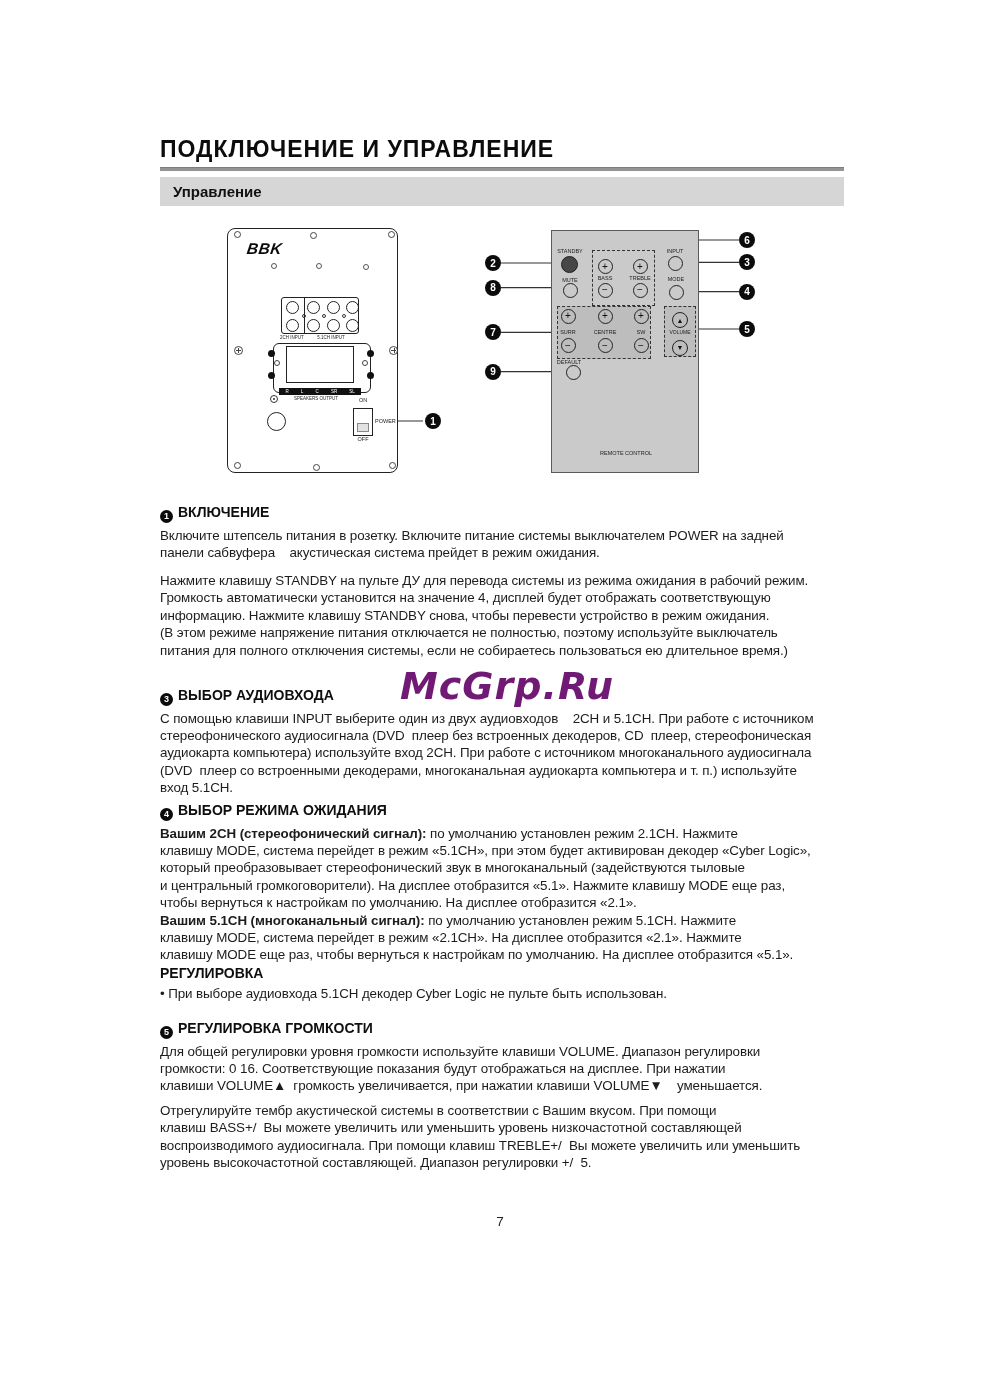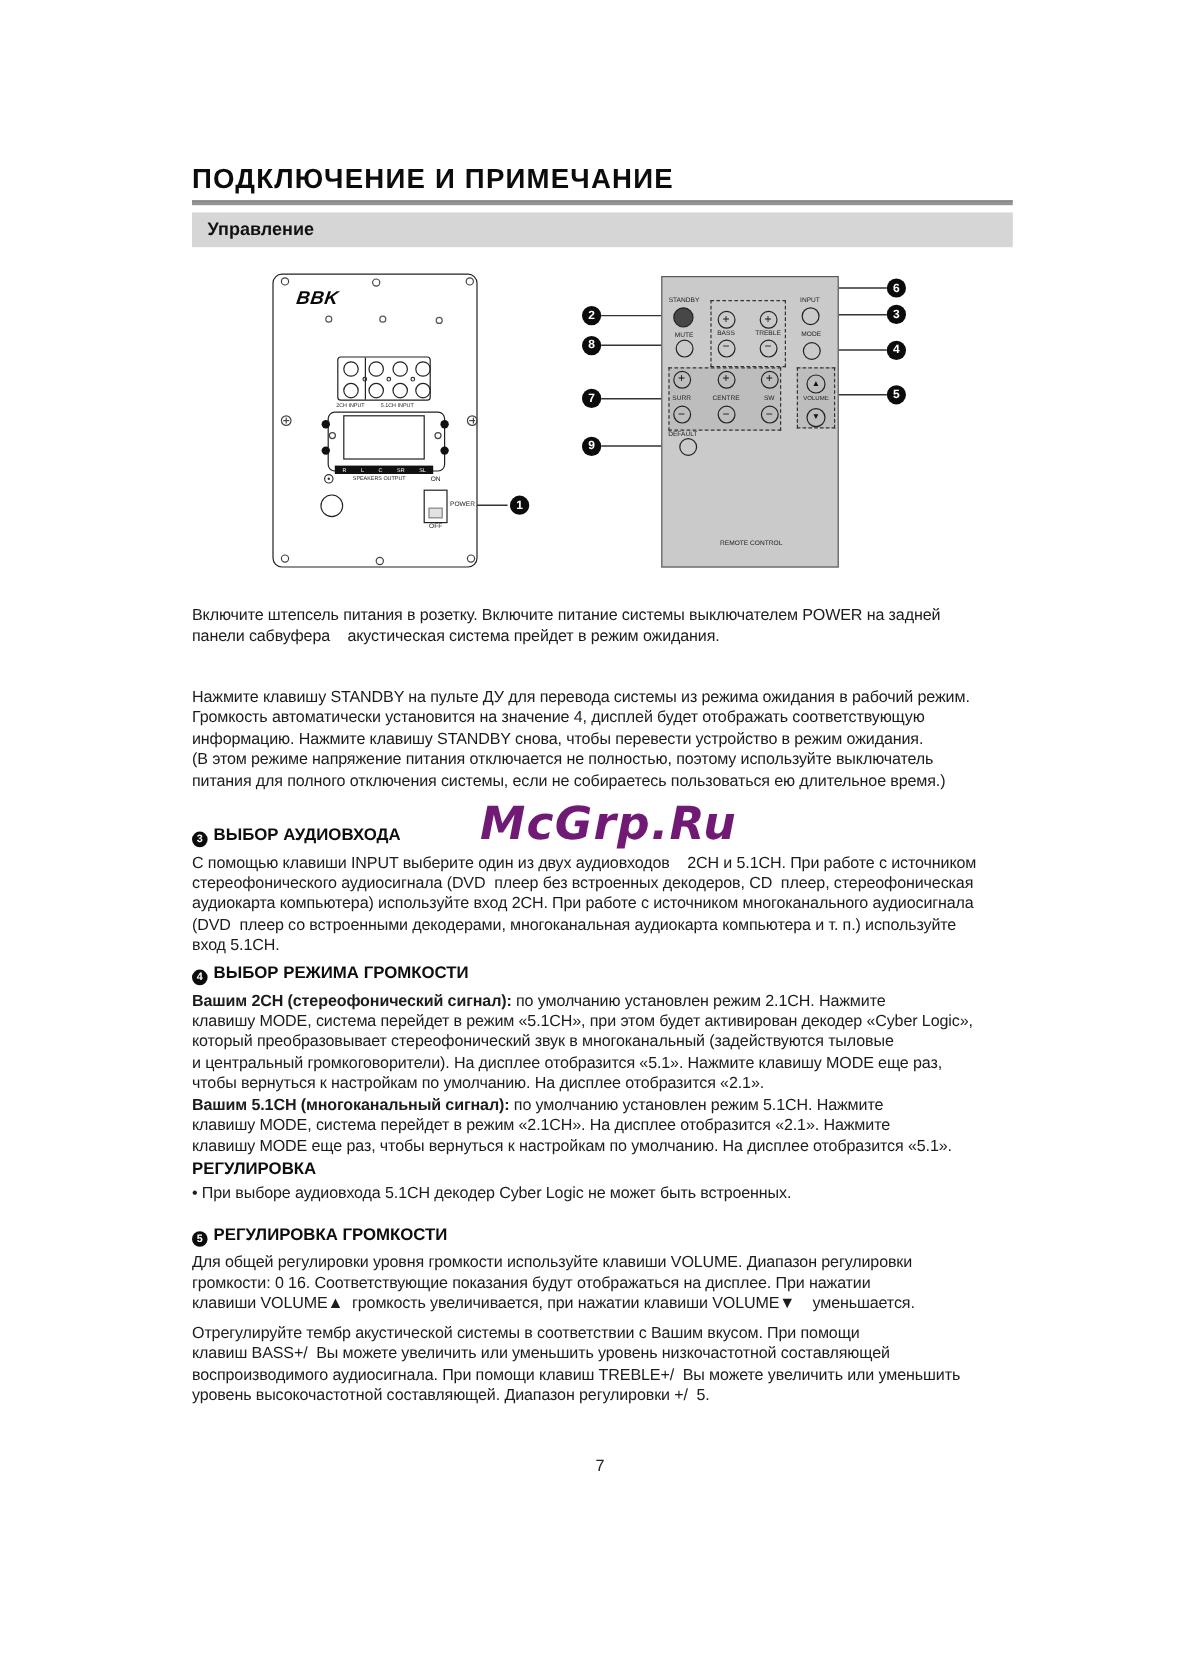--- a/index.html
+++ b/index.html
@@ -74,21 +74,21 @@
   .watermark{position:absolute;left:400px;top:664px;font-family:"DejaVu Sans",sans-serif;
              font-style:italic;font-weight:600;font-size:38px;color:#701a75;letter-spacing:1px;
              white-space:nowrap;}
   .page-num{position:absolute;left:160px;top:1214px;width:680px;text-align:center;font-size:13.5px;color:#222;}
 </style>
 </head>
 <body>
 
 <div class="page">
 
-  <div class="doc-title">ПОДКЛЮЧЕНИЕ И ПРИМЕЧАНИЕ</div>
+  <div class="doc-title">ПОДКЛЮЧЕНИЕ И УПРАВЛЕНИЕ</div>
   <div class="title-rule"></div>
   <div class="section-bar">
     <div class="txt">Управление</div>
   </div>
 
   <div class="diagram">
 
     <svg class="lines-svg" width="700" height="266">
       <g stroke="#333" stroke-width="1.2" fill="none">
         <line x1="211.7" y1="196" x2="263" y2="196"></line>
@@ -216,20 +216,21 @@
     <div class="co" style="left:579px;top:29.3px">3</div>
     <div class="co" style="left:579px;top:58.7px">4</div>
     <div class="co" style="left:579px;top:96px">5</div>
     <div class="co" style="left:579px;top:7px">6</div>
     <div class="co" style="left:325px;top:99.3px">7</div>
     <div class="co" style="left:325px;top:54.7px">8</div>
     <div class="co" style="left:325px;top:138.7px">9</div>
   </div>
 
   <div class="sec" style="top:504px">
+    <h3 class="sec-title"><span class="num">1</span><span>ВКЛЮЧЕНИЕ</span></h3>
     <div class="sec-body">Включите штепсель питания в розетку. Включите питание системы выключателем POWER на задней
 панели сабвуфера&nbsp;&nbsp;&nbsp; акустическая система прейдет в режим ожидания.</div>
   </div>
 
   <div class="sec" style="top:572px">
     <div class="sec-body">Нажмите клавишу STANDBY на пульте ДУ для перевода системы из режима ожидания в рабочий режим.
 Громкость автоматически установится на значение 4, дисплей будет отображать соответствующую
 информацию. Нажмите клавишу STANDBY снова, чтобы перевести устройство в режим ожидания.
 (В этом режиме напряжение питания отключается не полностью, поэтому используйте выключатель
 питания для полного отключения системы, если не собираетесь пользоваться ею длительное время.)</div>
@@ -240,34 +241,34 @@
   <div class="sec" style="top:687px">
     <h3 class="sec-title"><span class="num">3</span><span>ВЫБОР АУДИОВХОДА</span></h3>
     <div class="sec-body">С помощью клавиши INPUT выберите один из двух аудиовходов&nbsp;&nbsp;&nbsp; 2CH и 5.1CH. При работе с источником
 стереофонического аудиосигнала (DVD&nbsp; плеер без встроенных декодеров, CD&nbsp; плеер, стереофоническая
 аудиокарта компьютера) используйте вход 2CH. При работе с источником многоканального аудиосигнала
 (DVD&nbsp; плеер со встроенными декодерами, многоканальная аудиокарта компьютера и т. п.) используйте
 вход 5.1CH.</div>
   </div>
 
   <div class="sec" style="top:802px">
-    <h3 class="sec-title"><span class="num">4</span><span>ВЫБОР РЕЖИМА ГРОМКОСТИ</span></h3>
+    <h3 class="sec-title"><span class="num">4</span><span>ВЫБОР РЕЖИМА ОЖИДАНИЯ</span></h3>
     <div class="sec-body"><b>Вашим 2CH (стереофонический сигнал):</b><span> по умолчанию установлен режим 2.1CH. Нажмите
 клавишу MODE, система перейдет в режим «5.1CH», при этом будет активирован декодер «Cyber Logic»,
 который преобразовывает стереофонический звук в многоканальный (задействуются тыловые
 и центральный громкоговорители). На дисплее отобразится «5.1». Нажмите клавишу MODE еще раз,
 чтобы вернуться к настройкам по умолчанию. На дисплее отобразится «2.1».
 </span><b>Вашим 5.1CH (многоканальный сигнал):</b><span> по умолчанию установлен режим 5.1CH. Нажмите
 клавишу MODE, система перейдет в режим «2.1CH». На дисплее отобразится «2.1». Нажмите
 клавишу MODE еще раз, чтобы вернуться к настройкам по умолчанию. На дисплее отобразится «5.1».</span></div>
   </div>
 
   <div class="sec" style="top:965px">
     <h3 class="sec-title">РЕГУЛИРОВКА</h3>
-    <div class="sec-body">• При выборе аудиовхода 5.1CH декодер Cyber Logic не может быть встроенных.</div>
+    <div class="sec-body">• При выборе аудиовхода 5.1CH декодер Cyber Logic не пульте быть использован.</div>
   </div>
 
   <div class="sec" style="top:1020px">
     <h3 class="sec-title"><span class="num">5</span><span>РЕГУЛИРОВКА ГРОМКОСТИ</span></h3>
     <div class="sec-body">Для общей регулировки уровня громкости используйте клавиши VOLUME. Диапазон регулировки
 громкости: 0&nbsp;16. Соответствующие показания будут отображаться на дисплее. При нажатии
 клавиши VOLUME▲&nbsp; громкость увеличивается, при нажатии клавиши VOLUME▼&nbsp;&nbsp;&nbsp; уменьшается.</div>
   </div>
 
   <div class="sec" style="top:1102px">

